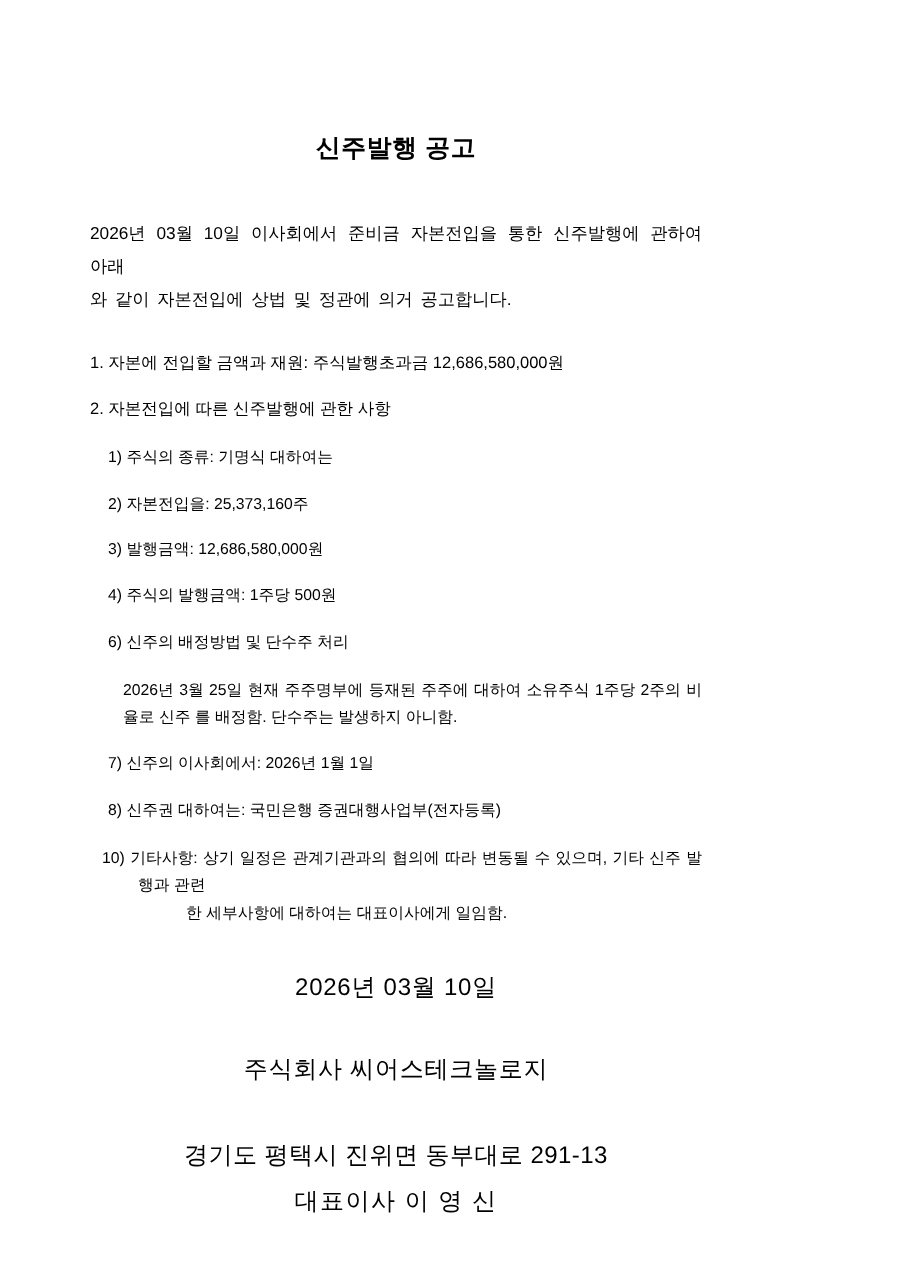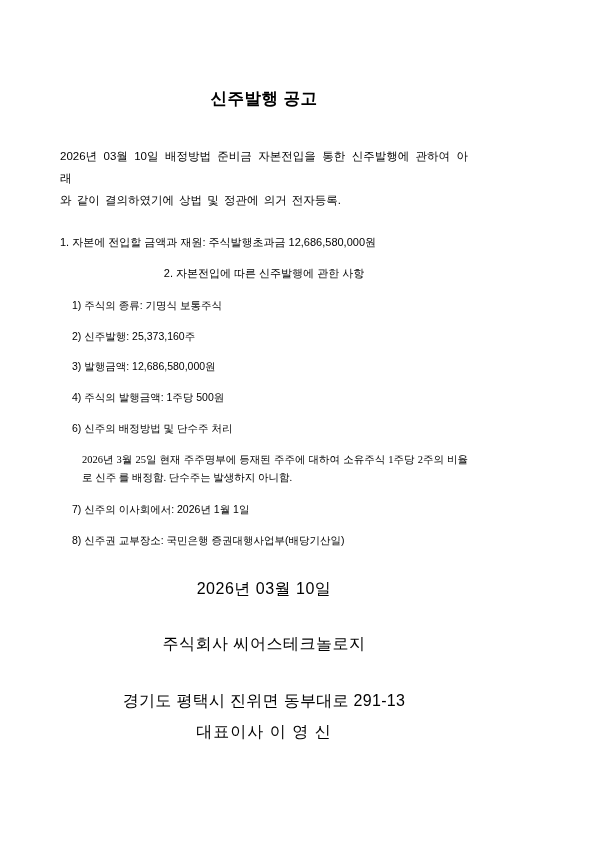--- a/index.html
+++ b/index.html
@@ -37,35 +37,34 @@
     text-align: justify;
     text-justify: inter-word;
     word-spacing: 2px;
   }
   .intro .line { display: block; }
   .section {
     margin-top: 22px;
     font-size: 11px;
     line-height: 1.6;
   }
-  .section + .section { margin-top: 14px; text-align: center; }
+  .section + .section { margin-top: 14px; }
   .sub-list {
     margin-top: 14px;
   }
   .sub-item {
     font-size: 10.5px;
     line-height: 1.6;
     margin-left: 12px;
     margin-bottom: 14px;
   }
   .sub-item.note {
     margin-left: 22px;
     text-align: justify;
     line-height: 1.75;
-    font-family: Liberation Serif, serif;
   }
   .sub-item.hang {
     margin-left: 8px;
     padding-left: 24px;
     text-indent: -24px;
     text-align: justify;
     line-height: 1.75;
   }
   .sub-item.hang .cont {
     display: block;
@@ -95,36 +94,36 @@
   }
 </style>
 </head>
 <body>
 
 <div class="page">
 
   <h1 class="doc-title">신주발행 공고</h1>
 
   <div class="intro">
-    <span class="line">2026년 03월 10일 배정방법 준비금 자본전입을 통한 신주발행에 관하여 아래</span>
-    <span class="line">와 같이 결의하였기에 상법 및 정관에 의거 전자등록.</span>
+    <span class="line">2026년 03월 10일 이사회에서 준비금 자본전입을 통한 신주발행에 관하여 아래</span>
+    <span class="line">와 같이 자본전입에 상법 및 정관에 의거 공고합니다.</span>
   </div>
 
   <div class="section">1. 자본에 전입할 금액과 재원: 주식발행초과금 12,686,580,000원</div>
 
   <div class="section">2. 자본전입에 따른 신주발행에 관한 사항</div>
 
   <div class="sub-list">
     <div class="sub-item">
       <span>1)</span>
-      <span>주식의 종류: 기명식 보통주식</span>
+      <span>주식의 종류: 기명식 대하여는</span>
     </div>
     <div class="sub-item">
       <span>2)</span>
-      <span>신주발행: 25,373,160주</span>
+      <span>자본전입을: 25,373,160주</span>
     </div>
     <div class="sub-item">
       <span>3)</span>
       <span>발행금액: 12,686,580,000원</span>
     </div>
     <div class="sub-item">
       <span>4)</span>
       <span>주식의 발행금액: 1주당  500원</span>
     </div>
     <div class="sub-item">
@@ -136,23 +135,28 @@
       <span>2026년 3월 25일 현재 주주명부에 등재된 주주에 대하여 소유주식 1주당 2주의 비율로 신주</span>
       <span>를 배정함. 단수주는 발생하지  아니함.</span>
     </div>
 
     <div class="sub-item">
       <span>7)</span>
       <span>신주의 이사회에서: 2026년 1월 1일</span>
     </div>
     <div class="sub-item">
       <span>8)</span>
-      <span>신주권 교부장소: 국민은행  증권대행사업부(배당기산일)</span>
+      <span>신주권 대하여는: 국민은행  증권대행사업부(전자등록)</span>
     </div>
 
+    <div class="sub-item hang">
+      <span>10)</span>
+      <span>기타사항: 상기 일정은 관계기관과의 협의에 따라 변동될 수 있으며, 기타 신주 발행과 관련</span>
+      <span class="cont">한 세부사항에 대하여는 대표이사에게  일임함.</span>
+    </div>
   </div>
 
   <div class="footer">
     <div class="date">2026년  03월  10일</div>
     <div class="company">주식회사 씨어스테크놀로지</div>
     <div class="address">경기도 평택시 진위면 동부대로 291-13</div>
     <div class="ceo">대표이사 이 영 신</div>
   </div>
 
 </div>

